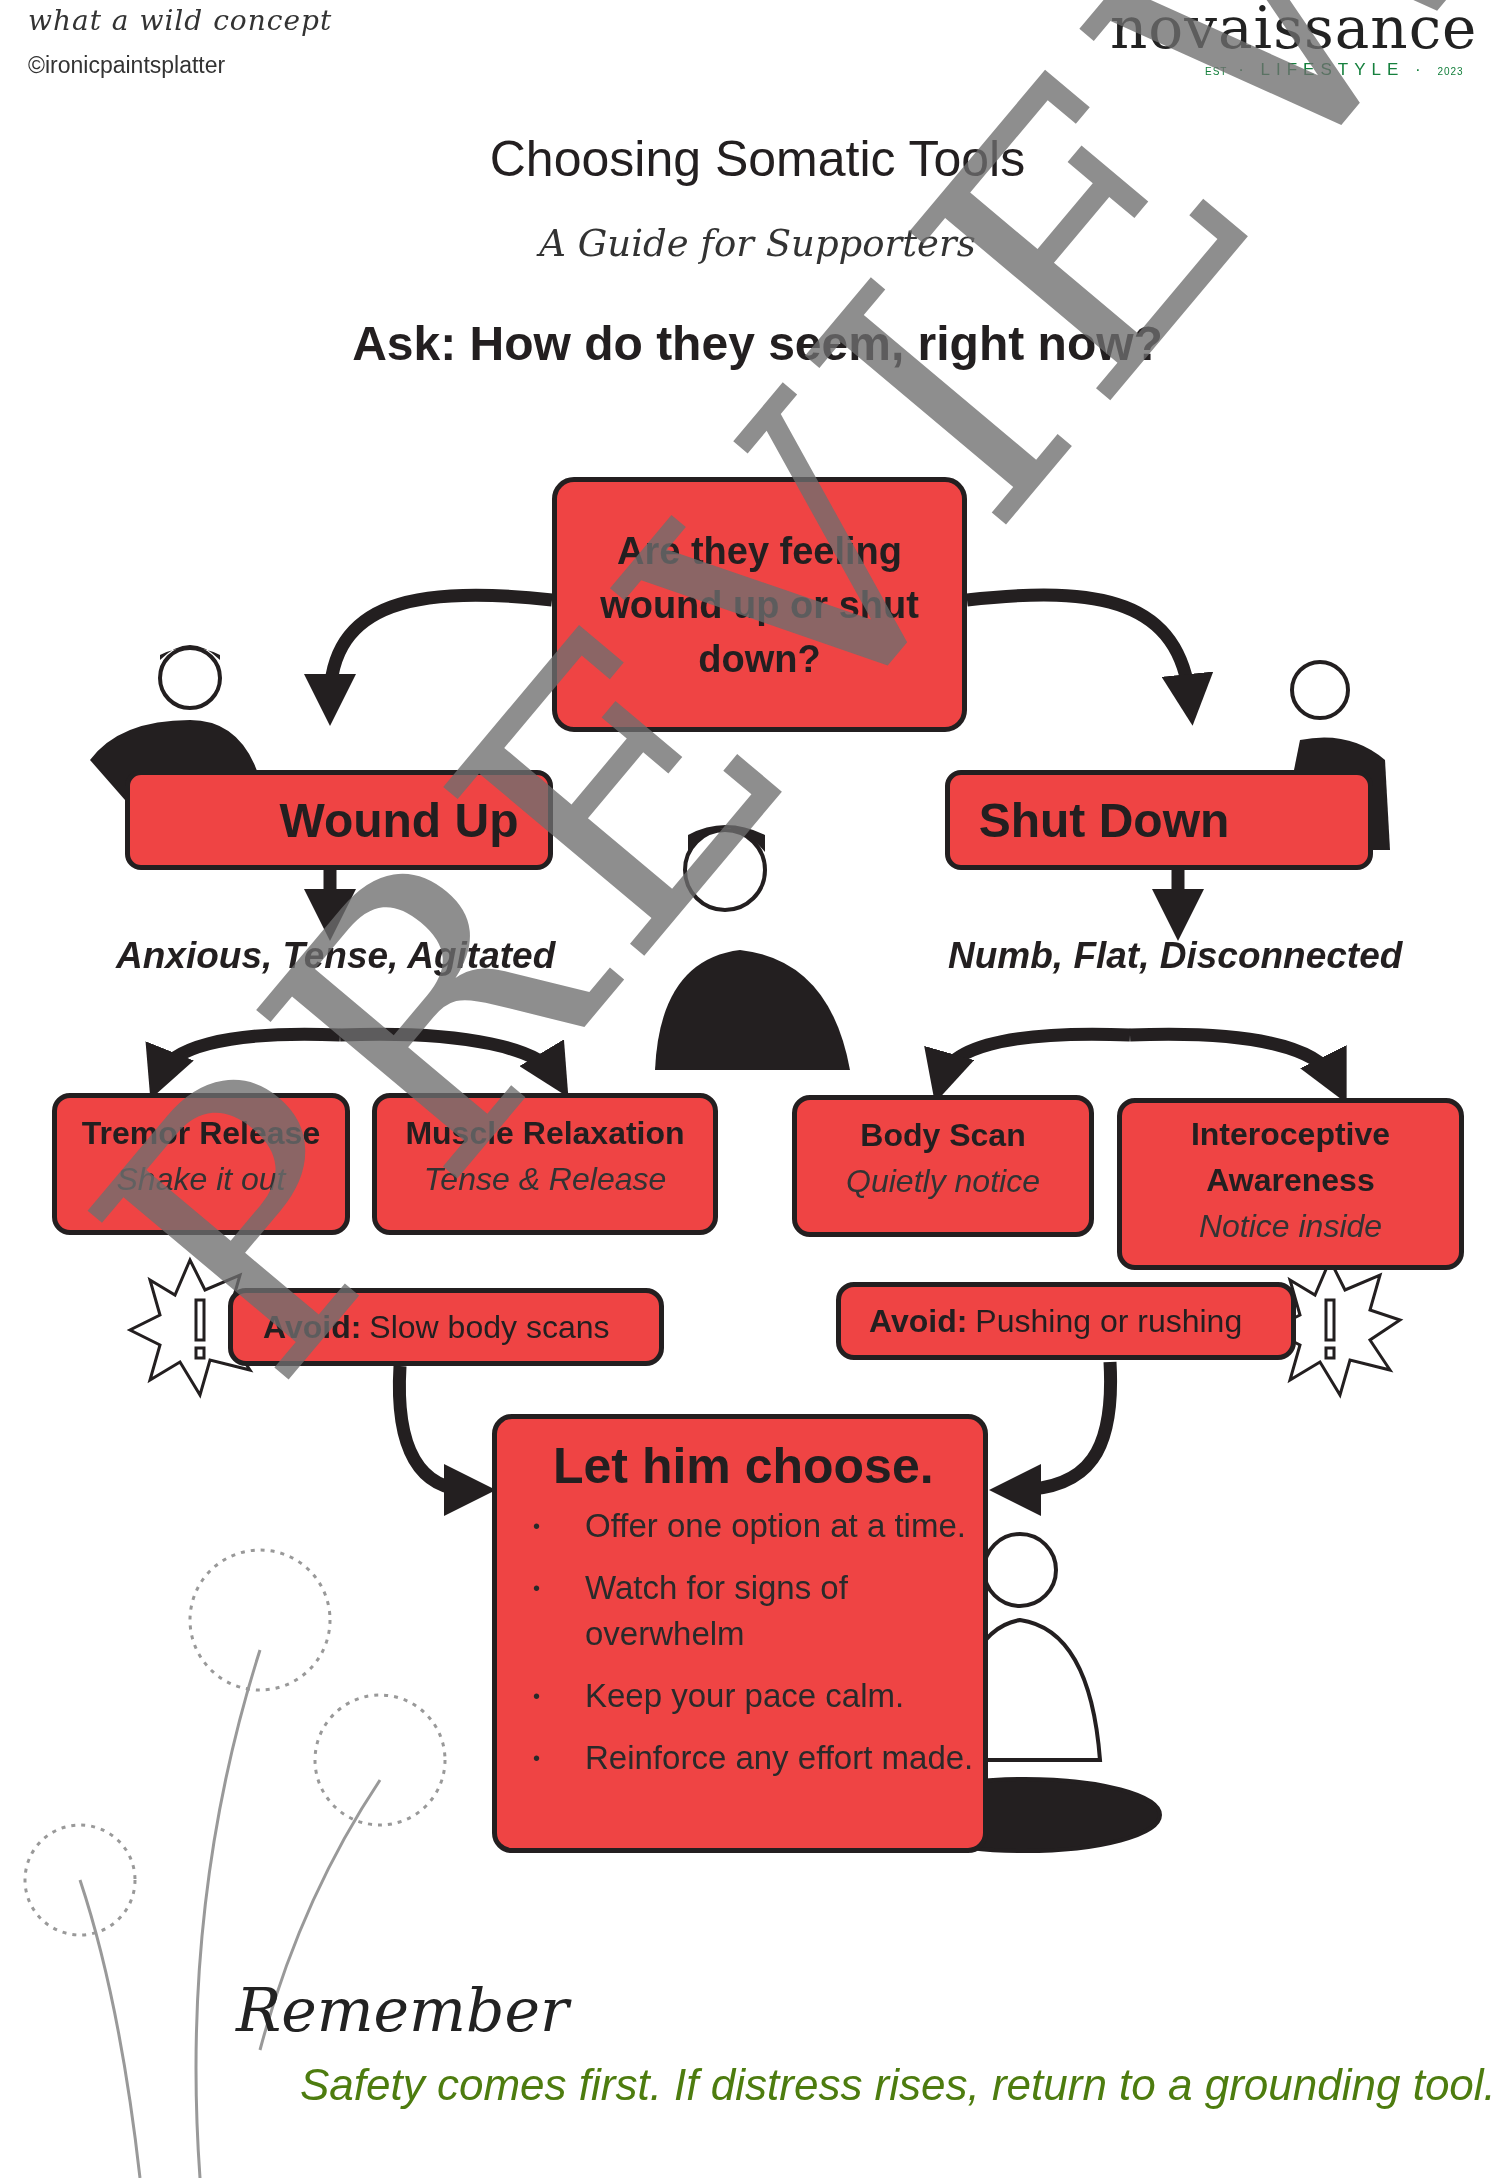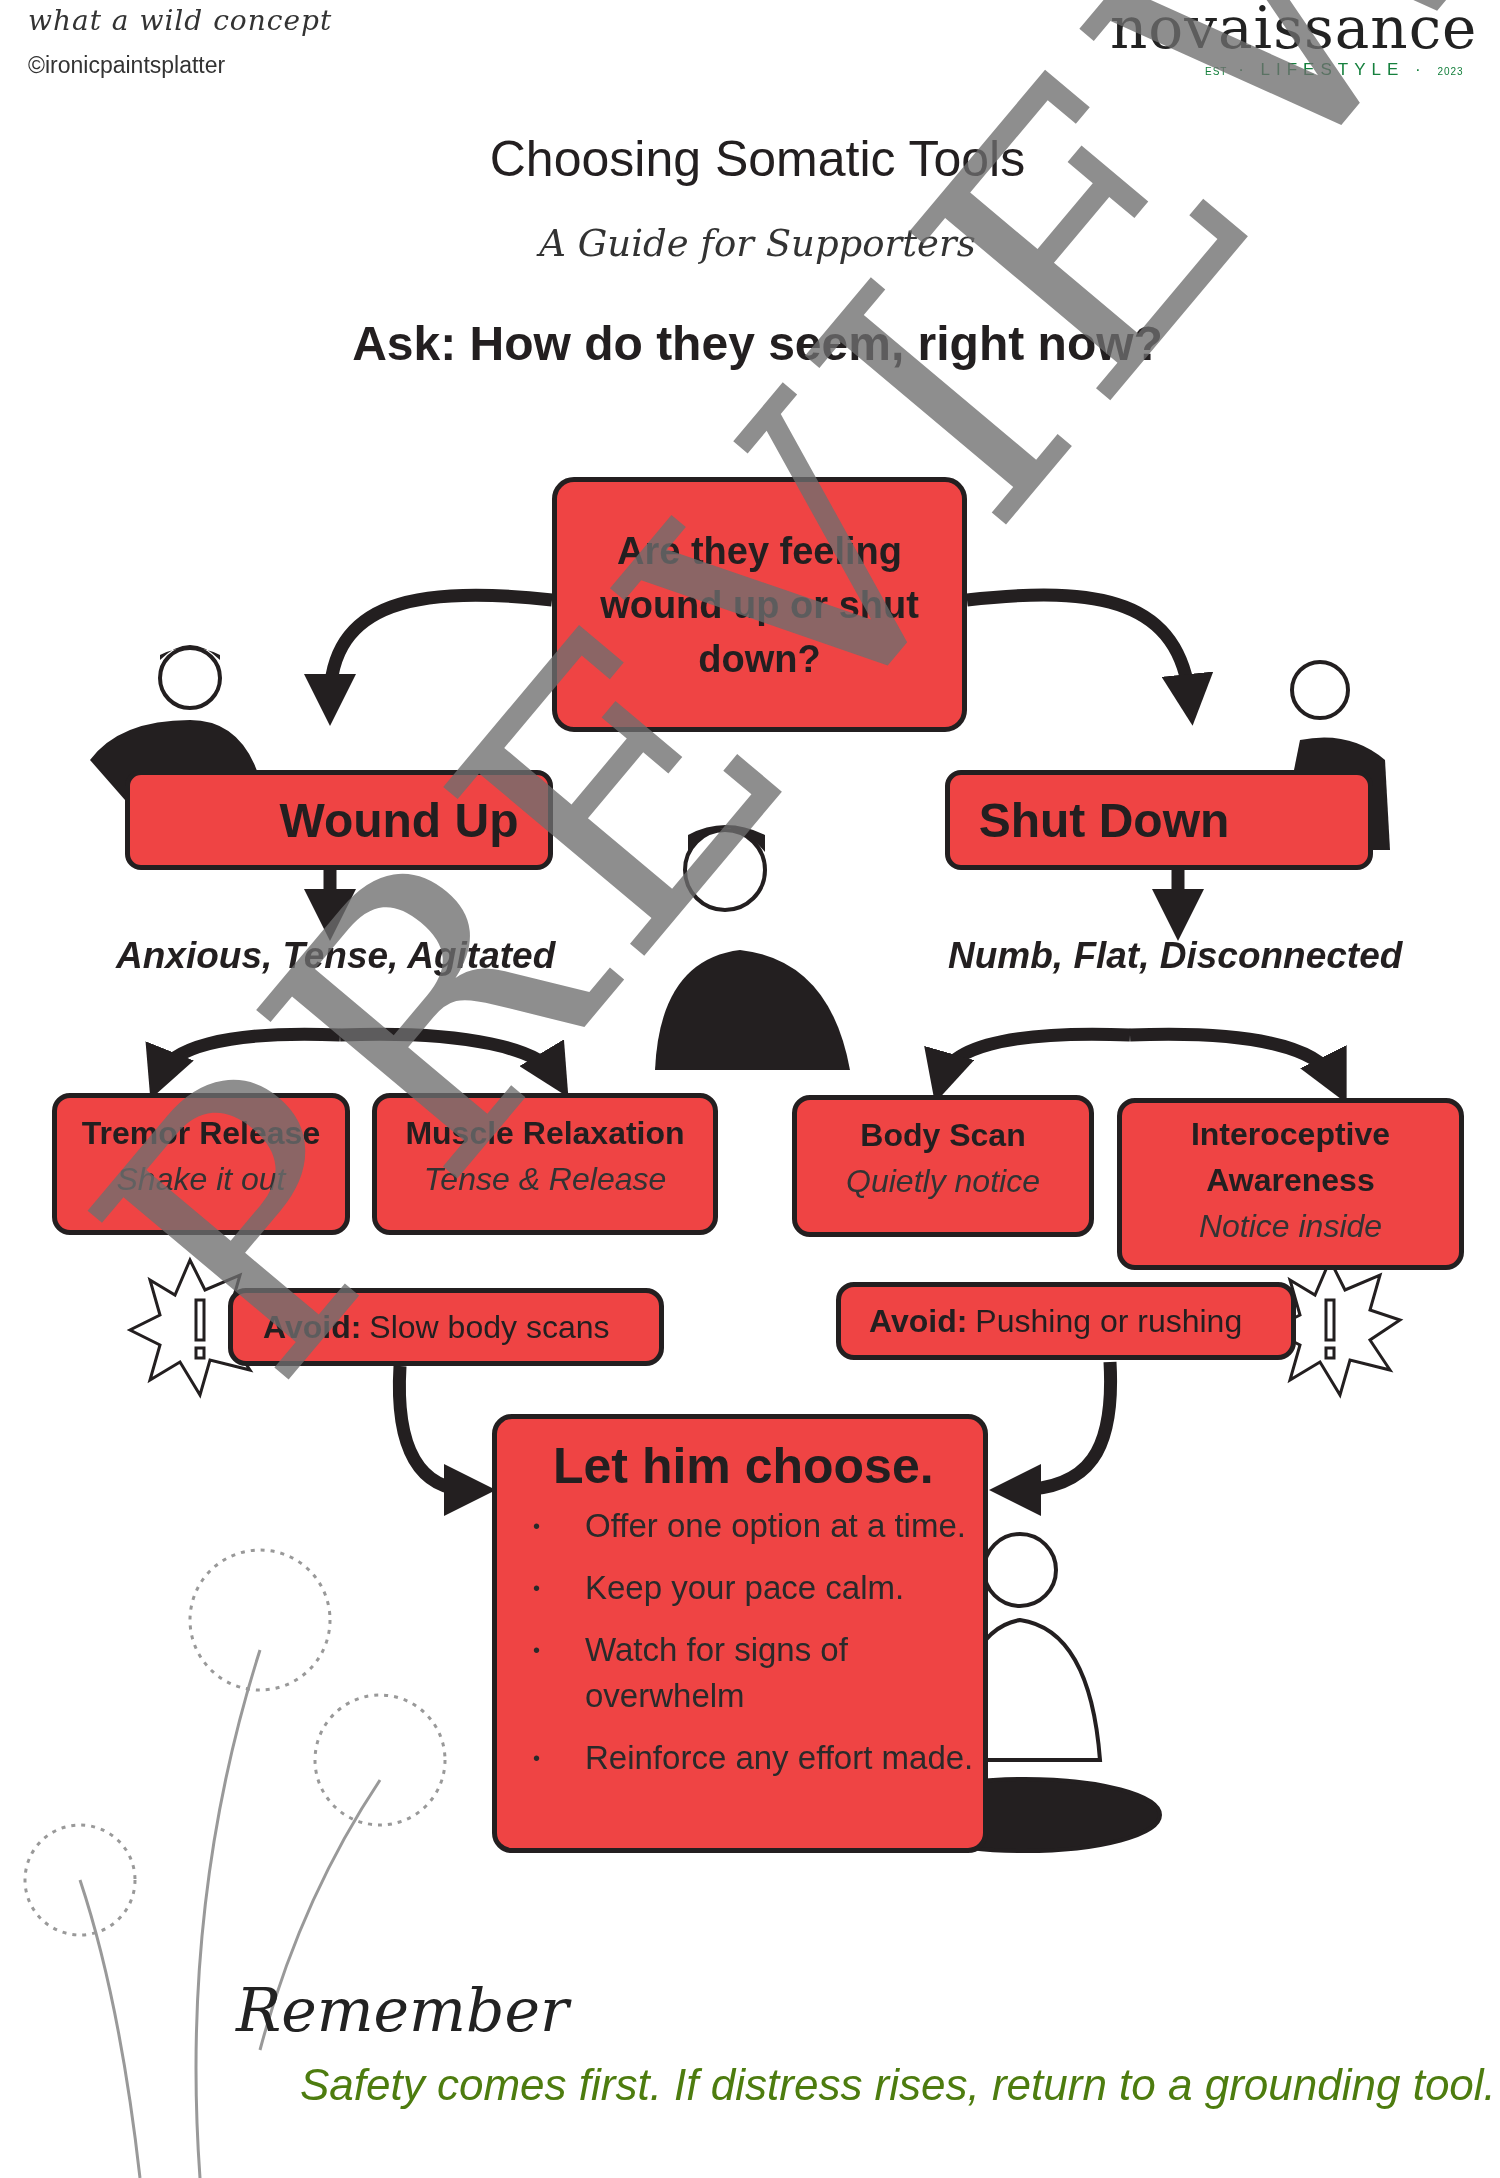--- a/index.html
+++ b/index.html
@@ -150,22 +150,22 @@
 </div>
 <div class="box avoid a2">
   <b>Avoid:</b>
   <span>Pushing or rushing</span>
 </div>
 
 <div class="box choose">
   <h2>Let him choose.</h2>
   <ul>
     <li>Offer one option at a time.</li>
+    <li>Watch for signs of overwhelm</li>
     <li>Keep your pace calm.</li>
-    <li>Watch for signs of overwhelm</li>
     <li>Reinforce any effort made.</li>
   </ul>
 </div>
 
 <div class="abs remember">Remember</div>
 <div class="abs remember-text">Safety comes first. If distress rises, return to a grounding tool.</div>
 
 <div class="abs watermark">PREVIEW</div>
 
 </body></html>

